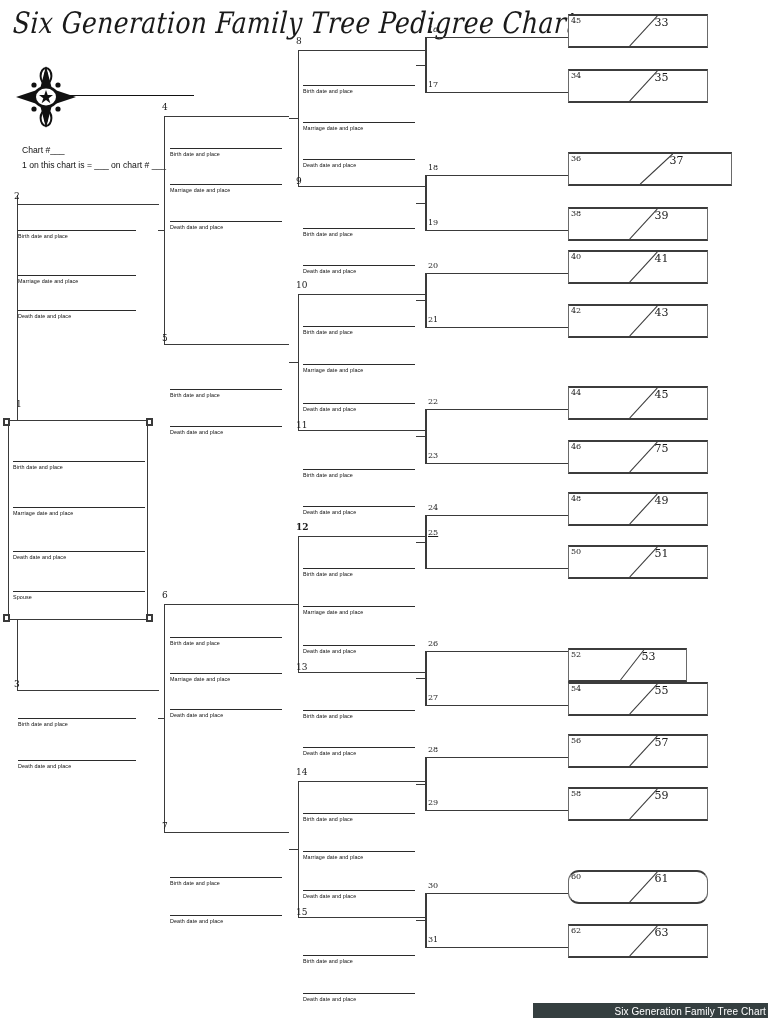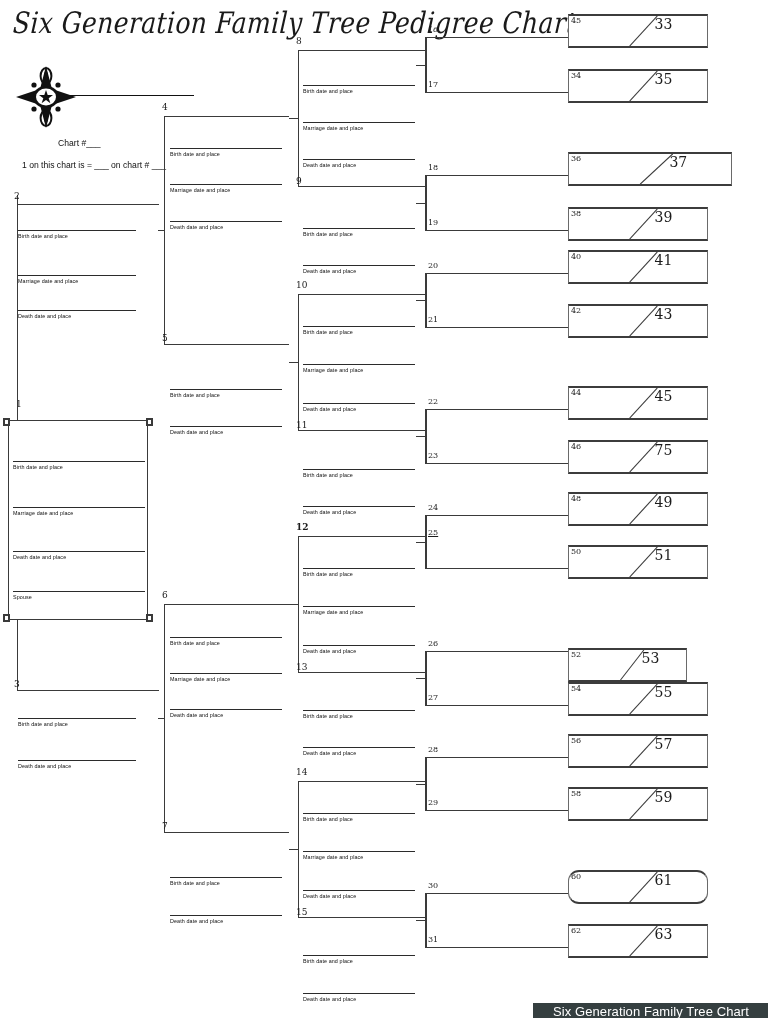--- a/index.html
+++ b/index.html
@@ -44,21 +44,21 @@
     border-top:1.4px solid #111;
   }
 
   
   .chartline{
     position:absolute;
     font-size:8.6px;
     color:#111;
     white-space:nowrap;
   }
-  #chart-num{ left:22px; top:138px;margin-left:36px; }
+  #chart-num{ left:22px; top:145px; }
   #chart-ref{ left:22px; top:160px; }
 
   
   .field{ position:absolute; }
   .field .rule{
     height:0;
     border-top:1.5px solid #2b2b2b;
     width:100%;
   }
   .field .lbl{
@@ -129,21 +129,21 @@
     left:2px; top:1px;
     font-family:"DejaVu Serif", serif;
     font-size:8px;
     color:#1b1b1b;
     line-height:1;
   }
   .g6 .n-right{
     position:absolute;
     left:62%; top:1px;
     font-family:"DejaVu Serif", serif;
-    font-size:14px;
+    font-size:11px;
     color:#1b1b1b;
     line-height:1;
   }
 
   
   #box1{
     position:absolute;
     left:8px; top:420px;
     width:140px; height:200px;
     box-sizing:border-box;
@@ -179,24 +179,24 @@
   #logo .leafwrap{ display:block; width:22px; height:30px; }
 
   #footerbar{
     position:absolute;
     left:533px; top:1003px;
     width:235px; height:15px;
     background:#353f40;
   }
   #footerbar span{
     position:absolute;
-    right:19px; top:50%;
+    right:2px; top:50%;
     transform:translateY(-50%);
     color:#fff;
-    font-size:13px;
+    font-size:10px;
     white-space:nowrap;
     letter-spacing:.1px;
   }
 </style>
 </head>
 <body>
 
 <div id="page">
 
   <div id="title">Six Generation Family Tree Pedigree Chart</div>

